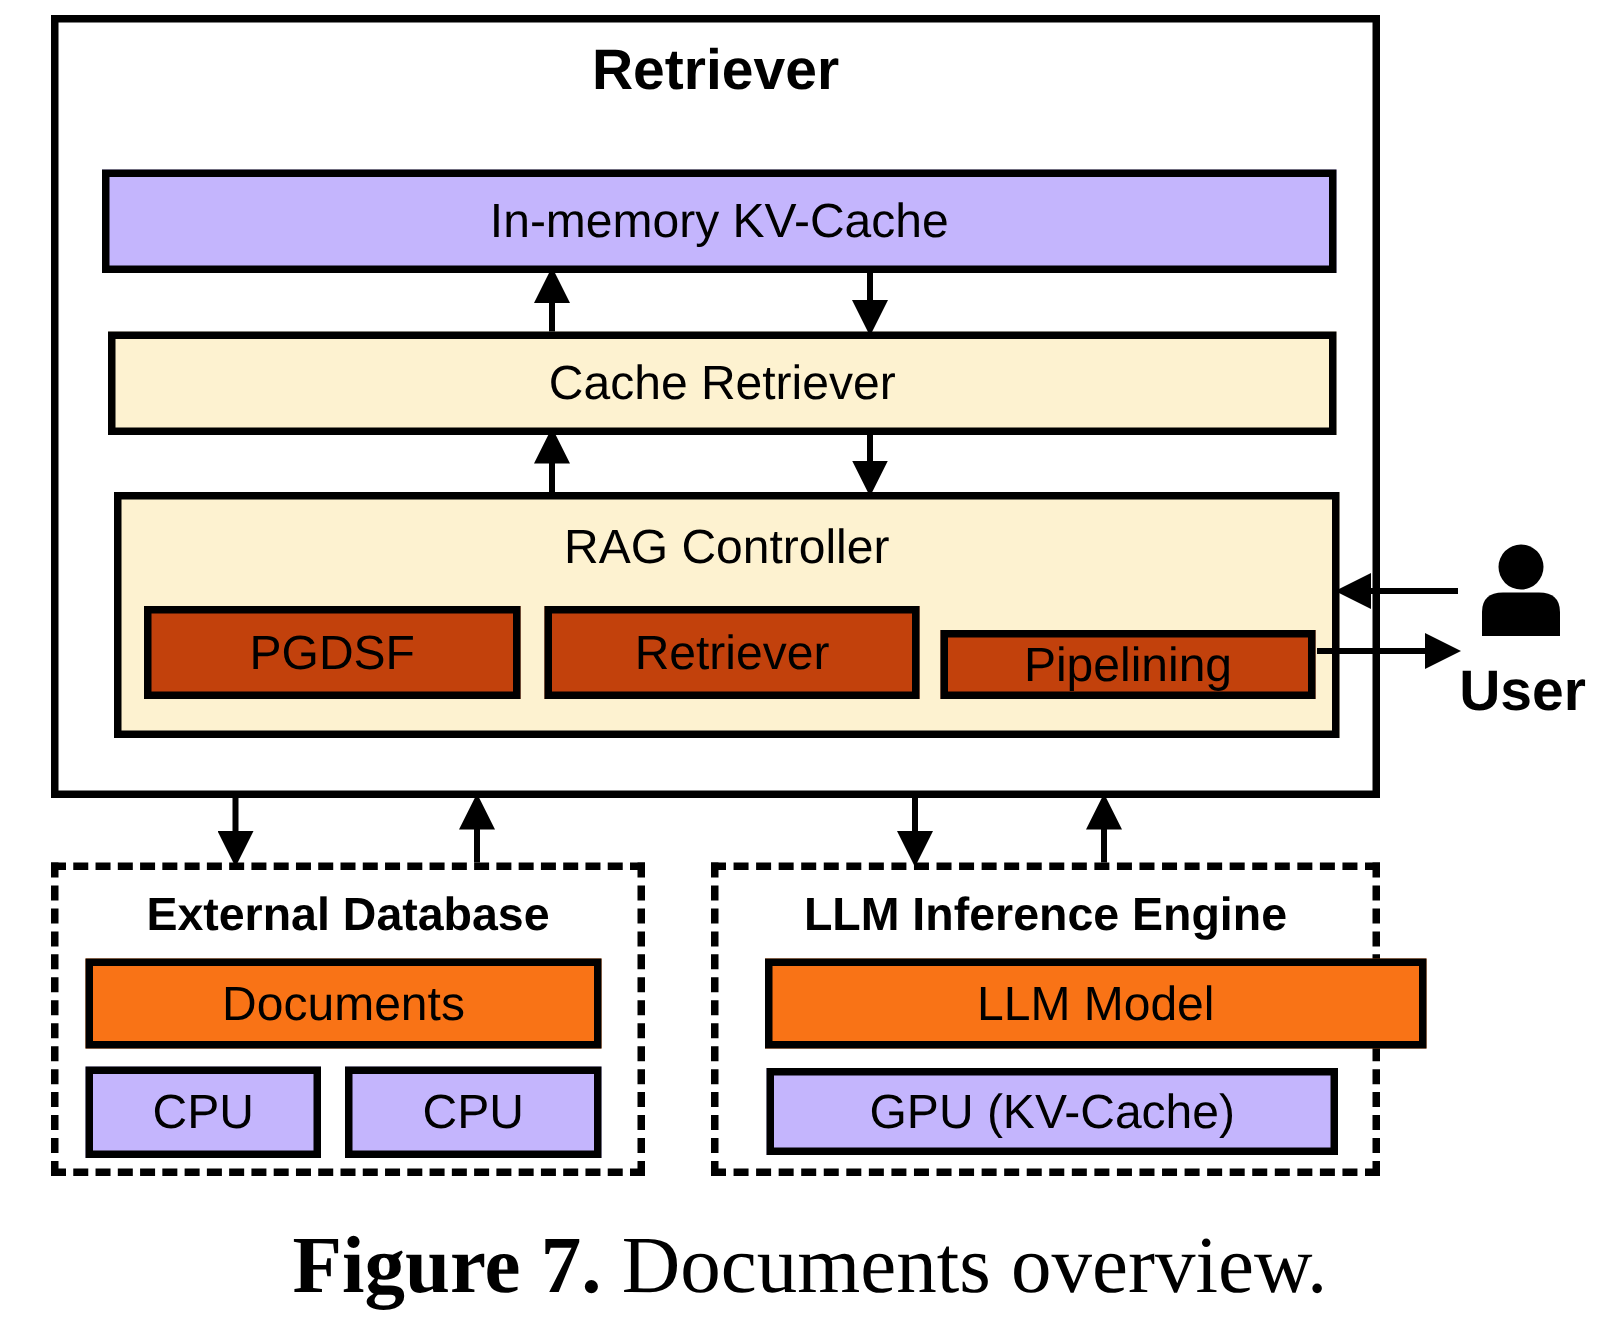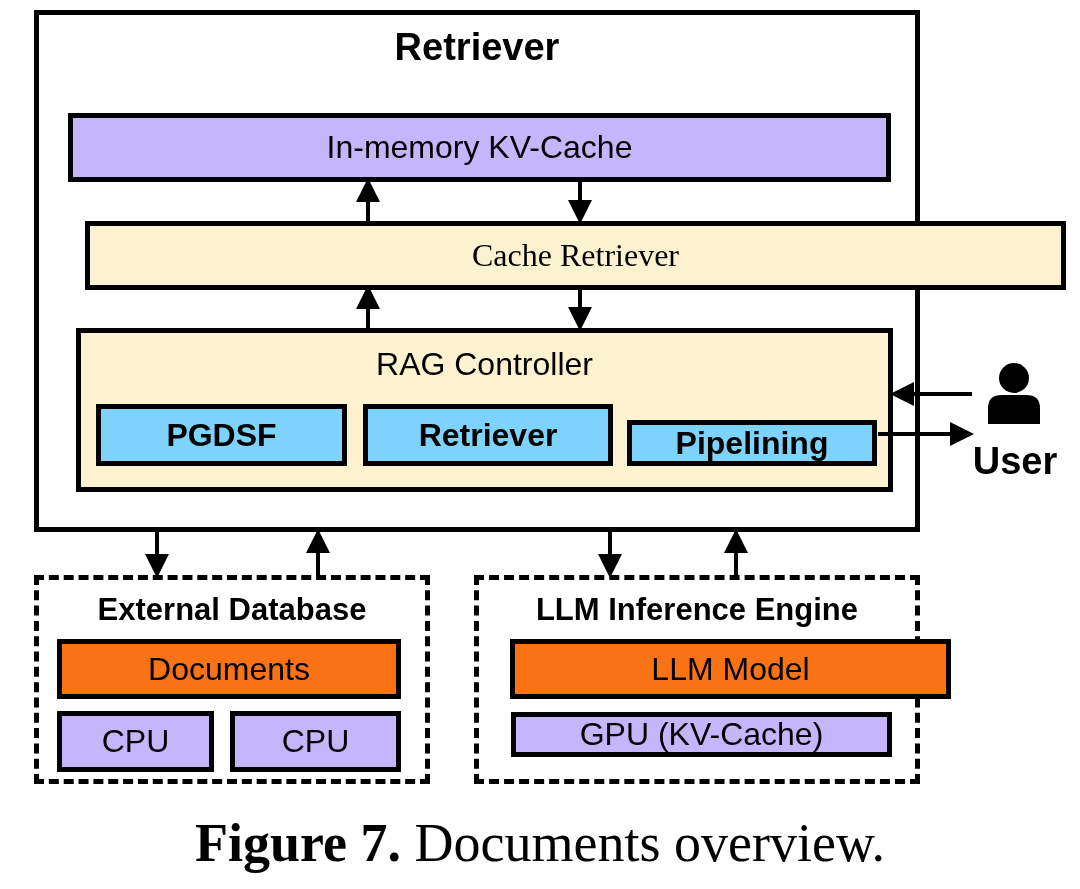--- a/index.html
+++ b/index.html
@@ -1,36 +1,36 @@
 <!DOCTYPE html>
 <html><head>
 <meta charset="utf-8">
 <style>
   html, body { margin:0; padding:0; background:#ffffff; }
   body { width:1080px; height:889px; position:relative; overflow:hidden; font-family:"Liberation Sans", sans-serif; color:#000; }
   .abs { position:absolute; box-sizing:border-box; }
   .box { border:5px solid #000; display:flex; align-items:center; justify-content:center; font-size:32px; }
   .gray { background:#c4b5fd; }
   .cream { background:#fdf2d0; }
-  .green { background:#7dd3fc;font-weight:bold; }
+  .green { background:#c2410c; }
   .peach { background:#f97316; }
   .title { font-weight:bold; text-align:center; }
   svg.overlay { position:absolute; left:0; top:0; }
   .caption { position:absolute; left:0; width:1080px; top:812px; text-align:center; font-family:"Liberation Serif", "DejaVu Serif", serif; font-size:54px; }
   .caption b { font-weight:bold; }
 </style>
 </head>
 <body>
 
 <div class="abs" style="left:34px; top:10px; width:886px; height:522px; border:5px solid #000;"></div>
 <div class="abs title" style="left:34px; top:26px; width:886px; font-size:38px;">Retriever</div>
 
 <div class="abs box gray" style="left:68px; top:113px; width:823px; height:69px;">In-memory KV-Cache</div>
 
-<div class="abs box cream" style="left:85px; top:221px; width:981px; height:69px;font-family:Liberation Serif, serif;">Cache Retriever</div>
+<div class="abs box cream" style="left:72px; top:221px; width:819px; height:69px;">Cache Retriever</div>
 
 <div class="abs box cream" style="left:76px; top:328px; width:817px; height:164px; align-items:flex-start;"></div>
 <div class="abs" style="left:76px; top:346px; width:817px; text-align:center; font-size:32px;">RAG Controller</div>
 
 <div class="abs box green" style="left:96px; top:404px; width:251px; height:62px;">PGDSF</div>
 <div class="abs box green" style="left:363px; top:404px; width:250px; height:62px;">Retriever</div>
 <div class="abs box green" style="left:627px; top:420px; width:250px; height:46px;">Pipelining</div>
 
 <div class="abs" style="left:984px; top:362px; width:60px; height:62px;">
   <svg width="60" height="62" viewBox="0 0 60 62">
@@ -42,21 +42,21 @@
 
 <div class="abs" style="left:34px; top:575px; width:396px; height:209px; border:5px dashed #000;"></div>
 <div class="abs title" style="left:34px; top:592px; width:396px; font-size:31px;">External Database</div>
 <div class="abs box peach" style="left:57px; top:639px; width:344px; height:60px;">Documents</div>
 <div class="abs box gray" style="left:57px; top:711px; width:157px; height:61px;">CPU</div>
 <div class="abs box gray" style="left:230px; top:711px; width:171px; height:61px;">CPU</div>
 
 <div class="abs" style="left:474px; top:575px; width:446px; height:209px; border:5px dashed #000;"></div>
 <div class="abs title" style="left:474px; top:592px; width:446px; font-size:31px;">LLM Inference Engine</div>
 <div class="abs box peach" style="left:510px; top:639px; width:441px; height:60px;">LLM Model</div>
-<div class="abs box gray" style="left:511px; top:712px; width:381px; height:45px;">GPU (KV-Cache)</div>
+<div class="abs box gray" style="left:511px; top:712px; width:381px; height:58px;">GPU (KV-Cache)</div>
 
 <svg class="overlay" width="1080" height="889">
   <defs>
     <marker id="ah" markerWidth="6" markerHeight="6" refX="4.5" refY="3" orient="auto" markerUnits="strokeWidth">
       <path d="M0,0 L6,3 L0,6 Z" fill="#000"></path>
     </marker>
   </defs>
   <g stroke="#000" stroke-width="4" fill="none">
     <line x1="368" y1="221" x2="368" y2="184" marker-end="url(#ah)"></line>
     <line x1="580" y1="182" x2="580" y2="218" marker-end="url(#ah)"></line>

